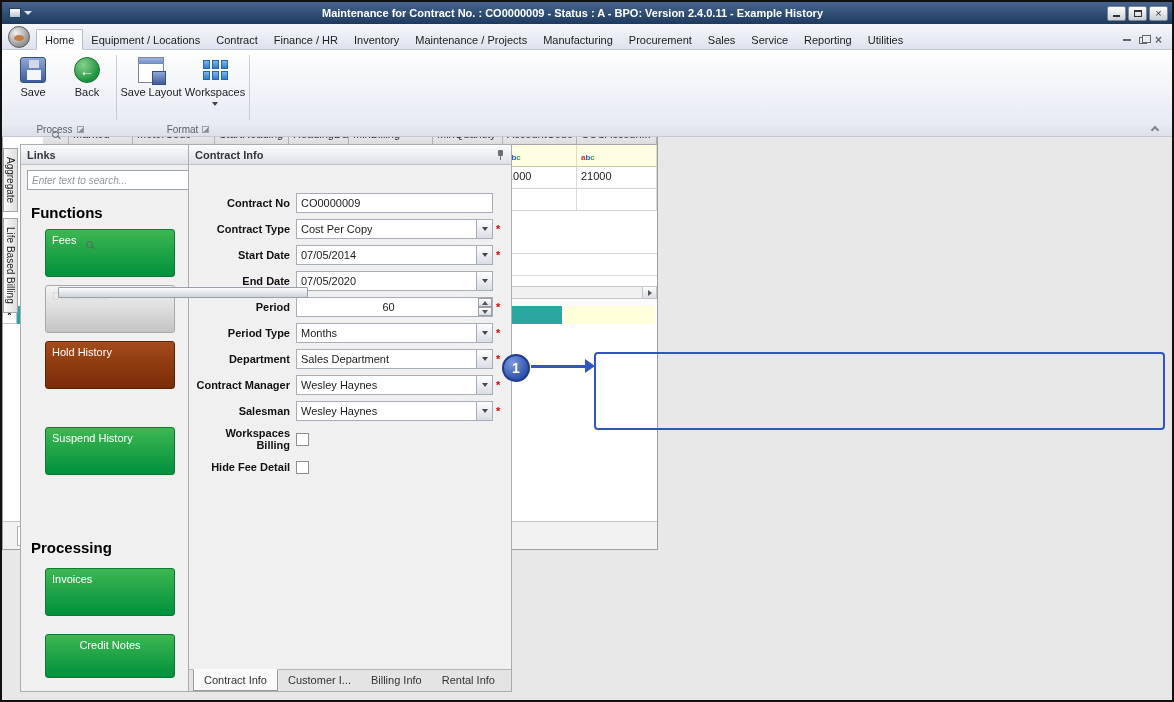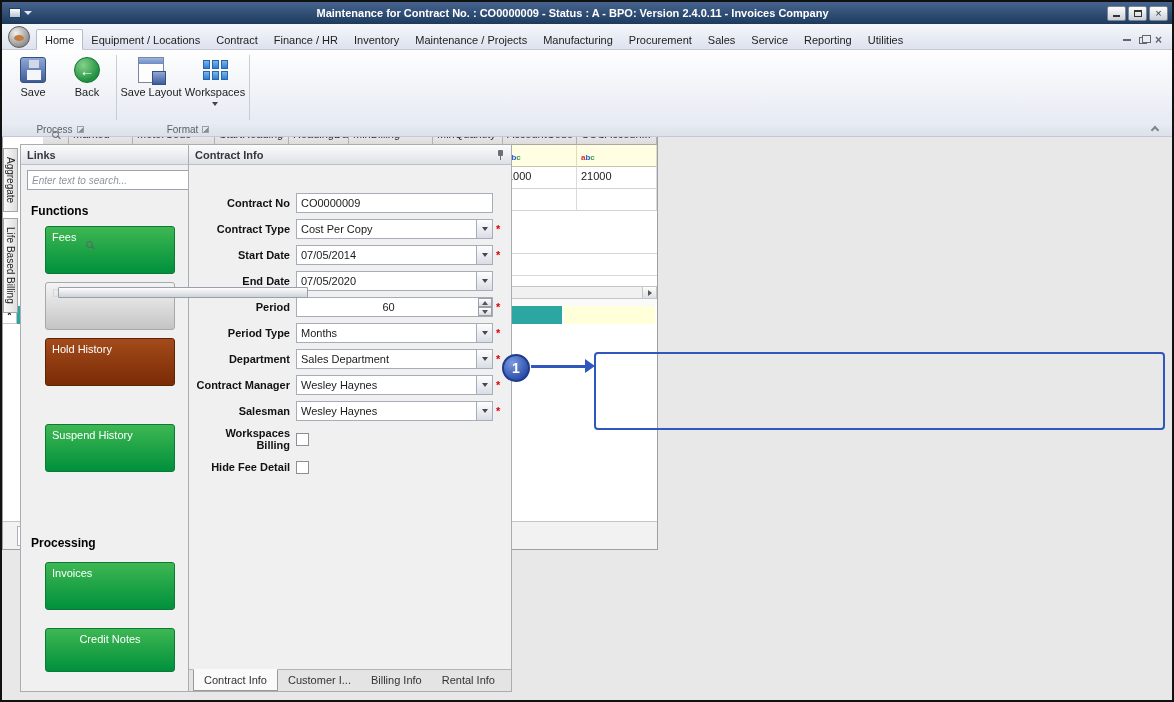--- a/index.html
+++ b/index.html
@@ -74,21 +74,21 @@
   .pin::before { content:""; position:absolute; left:2px; top:0; width:5px; height:6px; background:#6b6f76; border-radius:1px; }
   .pin::after { content:""; position:absolute; left:4px; top:6px; width:1px; height:4px; background:#6b6f76; }
 
   
   .links-panel { left:18px; top:142px; width:192px; height:548px; }
   .search-box { margin:5px 6px; height:20px; background:#fff; border:1px solid #9aa2ac; display:flex; align-items:center; padding:0 4px; }
   .search-input { flex:1; border:none; outline:none; font:italic 10px "Liberation Sans", sans-serif; color:#555; min-width:0; background:transparent; }
   .search-input::placeholder { color:#8f959c; font-style:italic; }
   .mag { position:relative; width:7px; height:7px; border:1px solid #5d6166; border-radius:50%; flex:0 0 auto; }
   .mag::after { content:""; position:absolute; width:4px; height:1px; background:#5d6166; transform:rotate(45deg); right:-3px; bottom:-1px; }
-  .links-heading { font-weight:bold; font-size:12px; color:#000; margin:14px 0 0 10px; }
+  .links-heading { font-weight:bold; font-size:15px; color:#000; margin:14px 0 0 10px; }
   .fn-btn { width:130px; height:48px; margin:8px 10px 0 24px; border-radius:3px; color:#fff; padding:4px 6px; font-size:11px; }
   .fn-green { background:linear-gradient(#3eb752,#00903c); border:1px solid #0a7a34; }
   .fn-silver { background:linear-gradient(#f4f4f4,#c4c4c4); border:1px solid #a8a8a8; color:#d7d7d7; }
   .fn-brown { background:linear-gradient(#a34b1b,#7a2b06); border:1px solid #5e2306; }
   .fn-sus { margin-top:38px; }
   .proc-heading { margin-top:64px; }
   .fn-inv { margin-top:12px; }
   .fn-cn { margin-top:18px; height:44px;text-align:center; }
 
   
@@ -192,21 +192,21 @@
   .ann-head { left:583px; top:357px; width:0; height:0; border-top:7px solid transparent; border-bottom:7px solid transparent; border-left:10px solid #3156bd; }
 </style>
 </head>
 <body>
 
 <div class="screen">
 
   <div class="titlebar">
     <span class="qat-icon"></span>
     <span class="qat-caret"></span>
-    <div class="tb-title">Maintenance for Contract No. : CO0000009 - Status : A - BPO: Version 2.4.0.11 - Invoices Company</div>
+    <div class="tb-title">Maintenance for Contract No. : CO0000009 - Status : A - BPO: Version 2.4.0.11 - Example History</div>
     <div class="tb-controls">
       <span class="tb-btn">
           <span class="gl-min"></span>
         </span>
       <span class="tb-btn">
           <span class="gl-max"></span>
         </span>
       <span class="tb-btn">×</span>
     </div>
   </div>

